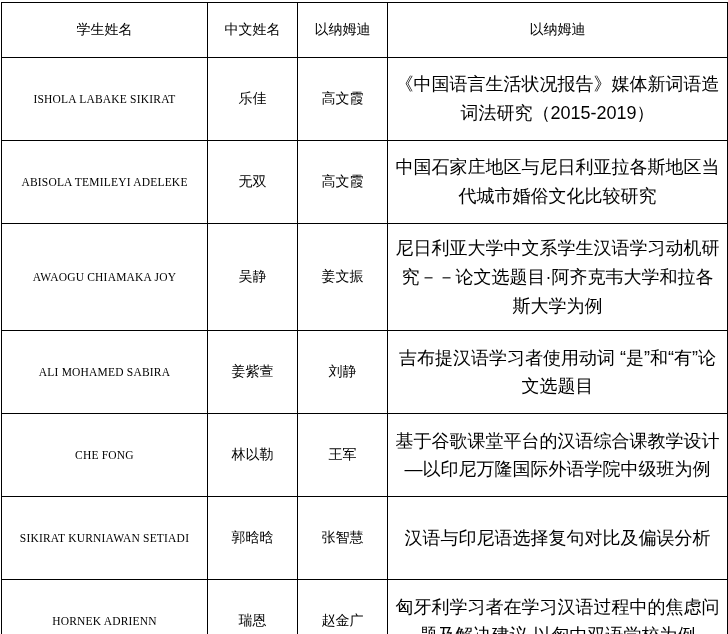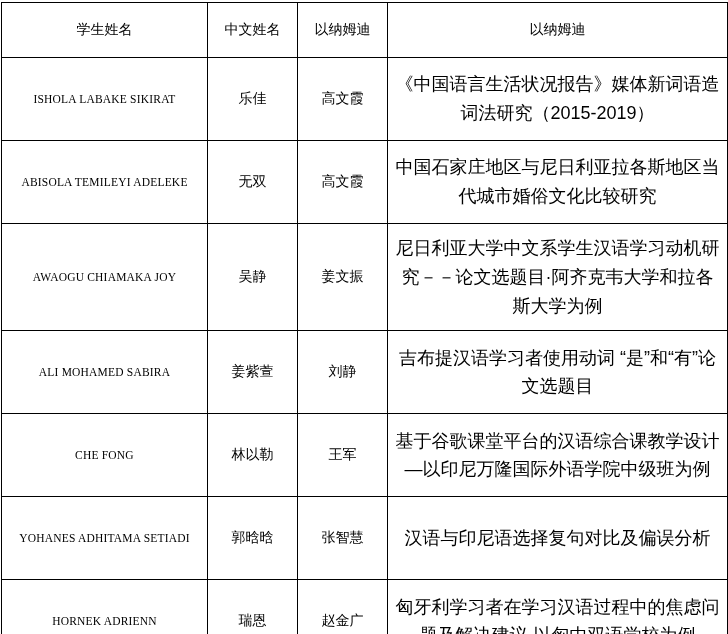--- a/index.html
+++ b/index.html
@@ -113,21 +113,21 @@
         <td class="adv">刘静</td>
         <td class="topic">吉布提汉语学习者使用动词 “是”和“有”论文选题目</td>
       </tr>
       <tr>
         <td class="name">CHE FONG</td>
         <td class="cn">林以勒</td>
         <td class="adv">王军</td>
         <td class="topic">基于谷歌课堂平台的汉语综合课教学设计 —以印尼万隆国际外语学院中级班为例</td>
       </tr>
       <tr>
-        <td class="name">YOHANES ADHITAMA SETIADI</td>
+        <td class="name">SIKIRAT KURNIAWAN SETIADI</td>
         <td class="cn">郭晗晗</td>
         <td class="adv">张智慧</td>
         <td class="topic">汉语与印尼语选择复句对比及偏误分析</td>
       </tr>
       <tr>
         <td class="name">HORNEK ADRIENN</td>
         <td class="cn">瑞恩</td>
         <td class="adv">赵金广</td>
         <td class="topic">匈牙利学习者在学习汉语过程中的焦虑问题及解决建议-以匈中双语学校为例</td>
       </tr>

